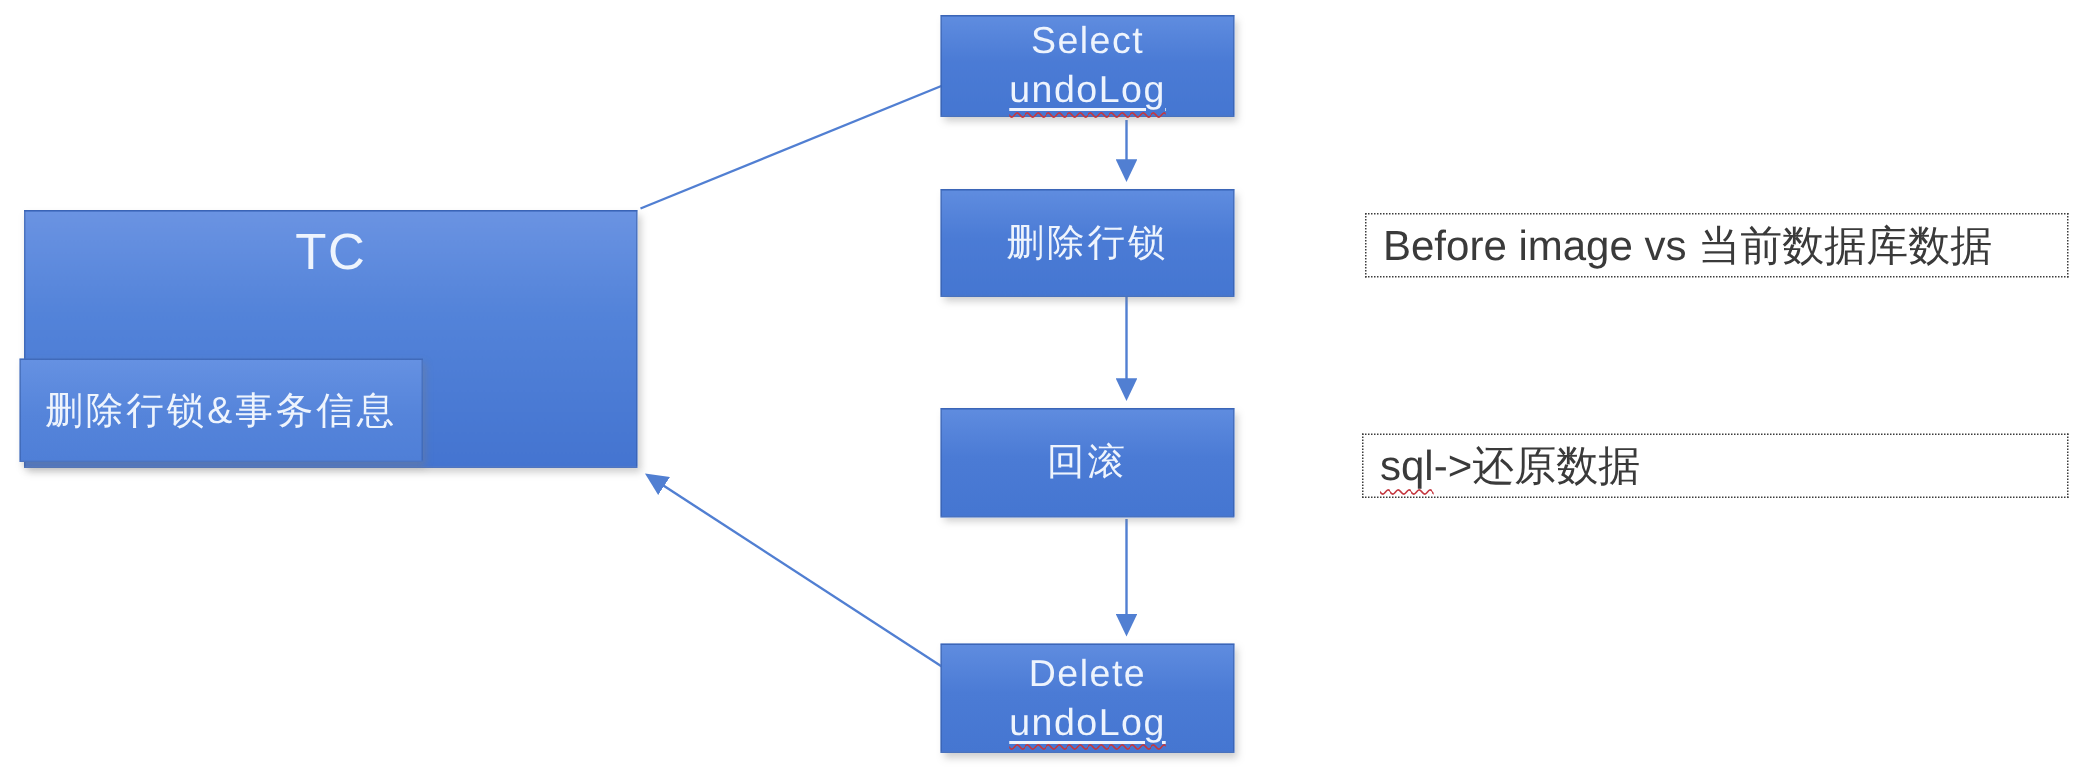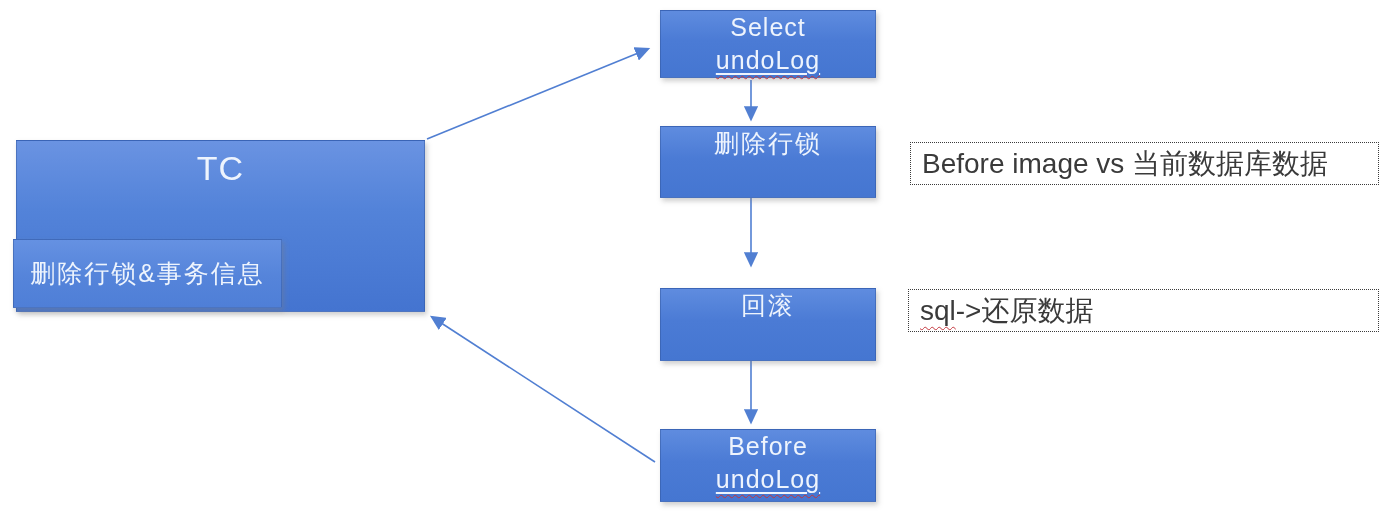--- a/index.html
+++ b/index.html
@@ -25,25 +25,26 @@
   .shape {
     position: absolute;
     box-sizing: border-box;
     background: linear-gradient(180deg, #5f8cdf 0%, #4b7bd5 45%, #4576d1 100%);
     border: 1px solid rgba(47, 82, 150, 0.45);
     box-shadow: 2px 3px 5px rgba(125, 125, 125, 0.38);
     color: #eef4fd;
     z-index: 2;
   }
   .flow-box {
-    left: 660px;
-    width: 216px;
+    left: 627px;
+    width: 196px;
     display: flex;
     flex-direction: column;
     align-items: center;
+    justify-content: center;
     text-align: center;
     font-size: 25px;
     line-height: 33px;
     letter-spacing: 1px;
   }
   .tc-box {
     left: 16px;
     top: 140px;
     width: 409px;
     height: 172px;
@@ -130,26 +131,26 @@
 
   <div class="shape flow-box" style="top:10px;height:68px;">
     <span>Select</span>
     <span class="spell-wavy"><span class="solid-underline">undoLog</span></span>
   </div>
 
   <div class="shape flow-box" style="top:126px;height:72px;letter-spacing:2px;">
     <span>删除行锁</span>
   </div>
 
-  <div class="shape flow-box" style="top:272px;height:73px;letter-spacing:2px;margin-top:16px;">
+  <div class="shape flow-box" style="top:272px;height:73px;letter-spacing:2px;">
     <span>回滚</span>
   </div>
 
   <div class="shape flow-box" style="top:429px;height:73px;">
-    <span>Before</span>
+    <span>Delete</span>
     <span class="spell-wavy"><span class="solid-underline">undoLog</span></span>
   </div>
 
   <div class="annotation annotation-1">
     <span>Before image vs 当前数据库数据</span>
   </div>
 
   <div class="annotation annotation-2">
       <span class="spell-wavy">sql</span>
       <span>-&gt;还原数据</span>

